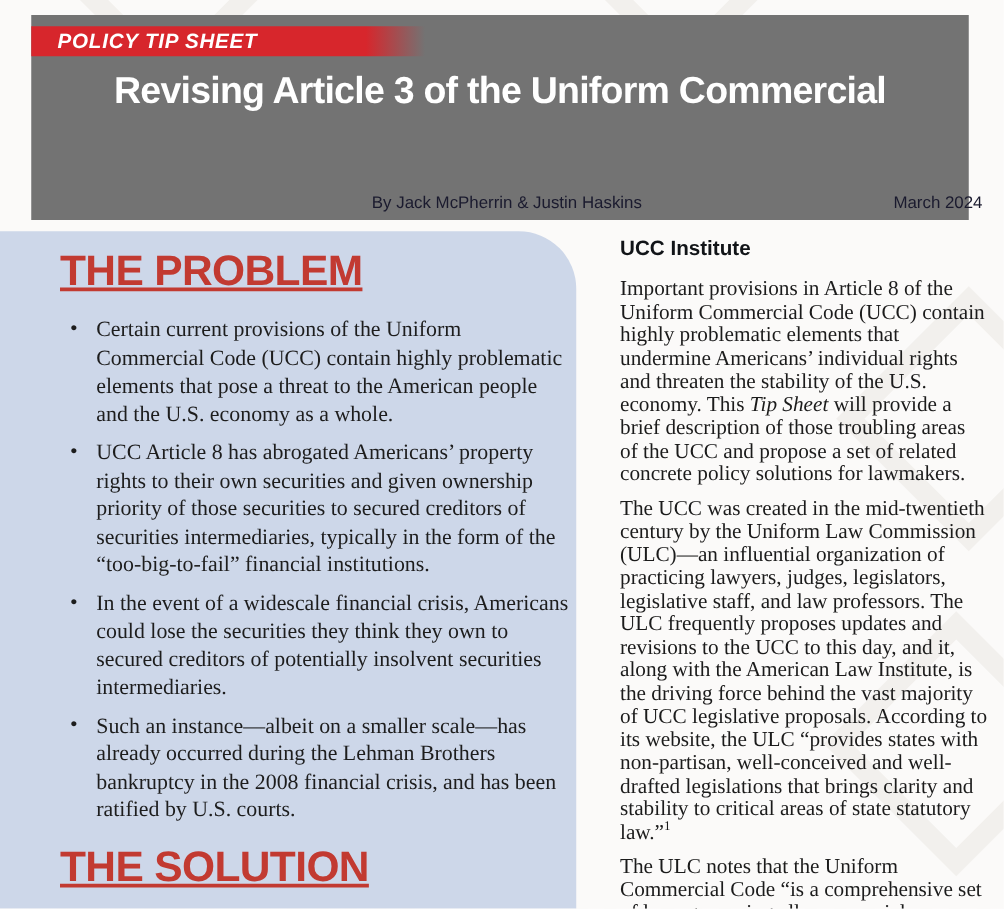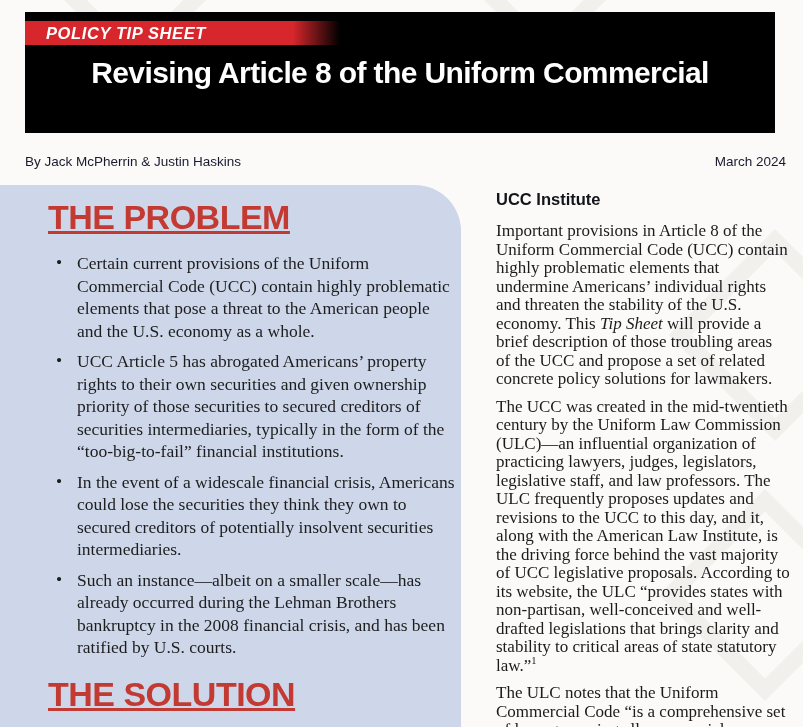--- a/index.html
+++ b/index.html
@@ -25,41 +25,41 @@
     position:absolute; border:16px solid #f2f0ed; transform:rotate(45deg);
     width:150px; height:150px;
   }
   .d1 { left:60px;  top:-110px; }
   .d2 { left:470px; top:-120px; }
   .d3 { left:700px; top:260px; }
   .d4 { left:690px; top:520px; }
 
   
   .masthead {
-    position:absolute; left:25px; top:12px; width:750px; height:121px;
-    background:#000000;
+    position:absolute; left:25px; top:12px; width:750px; height:164px;
+    background:#737373;
   }
   .banner {
     position:absolute; left:0; top:9px; width:315px; height:24px;
     background:linear-gradient(90deg, #d7262c 0%, #d7262c 85%, rgba(215,38,44,0) 100%);
     color:#ffffff; font-style:italic; font-weight:bold; font-size:16.5px;
     line-height:24px; padding-left:21px; letter-spacing:.6px;
   }
   .doc-title {
     position:absolute; left:0; right:0; top:42px; text-align:center;
     color:#ffffff; font-weight:bold; font-size:30px; line-height:37px;
     letter-spacing:-0.6px;
   }
 
   
   .byline-row {
     position:absolute; left:25px; top:154px; width:761px; height:20px;
     font-size:13.5px; color:#1a1a2e;
   }
-  .authors { position:absolute; left:0; right:0; text-align:left; }
+  .authors { position:absolute; left:0; right:0; text-align:center; }
   .pub-date { position:absolute; right:0; top:0; }
 
   
   .problem-box {
     position:absolute; left:0; top:185px; width:461px; height:542px;
     background:#cdd7e9; border-top-right-radius:46px;
     padding-top:13px;
   }
   .section-heading {
     margin:0 0 0 48px; color:#c23a31; font-size:34px; font-weight:bold;
@@ -95,34 +95,34 @@
   <div class="diamond d1"></div>
   <div class="diamond d2"></div>
   <div class="diamond d3"></div>
   <div class="diamond d4"></div>
 
   <div class="masthead">
     <div class="banner">
       <span>POLICY TIP SHEET</span>
     </div>
     <div class="doc-title">
-      <div>Revising Article 8 of the Uniform Commercial</div>
+      <div>Revising Article 3 of the Uniform Commercial</div>
     </div>
   </div>
 
   <div class="byline-row">
     <span class="authors">By Jack McPherrin &amp; Justin Haskins</span>
     <span class="pub-date">March 2024</span>
   </div>
 
   <div class="problem-box">
     <h2 class="section-heading">THE PROBLEM</h2>
     <ul class="bullets">
       <li>Certain current provisions of the Uniform Commercial Code (UCC) contain highly problematic elements that pose a threat to the American people and the U.S. economy as a whole.</li>
-      <li>UCC Article 5 has abrogated Americans’ property rights to their own securities and given ownership priority of those securities to secured creditors of securities intermediaries, typically in the form of the “too-big-to-fail” financial institutions.</li>
+      <li>UCC Article 8 has abrogated Americans’ property rights to their own securities and given ownership priority of those securities to secured creditors of securities intermediaries, typically in the form of the “too-big-to-fail” financial institutions.</li>
       <li>In the event of a widescale financial crisis, Americans could lose the securities they think they own to secured creditors of potentially insolvent securities intermediaries.</li>
       <li>Such an instance—albeit on a smaller scale—has already occurred during the Lehman Brothers bankruptcy in the 2008 financial crisis, and has been ratified by U.S. courts.</li>
     </ul>
     <h2 class="section-heading solution">THE SOLUTION</h2>
     <ul class="bullets">
       <li>State legislators could ensure that individual investors have priority over security entitlements held by brokerage firms and other securities intermediaries.</li>
 
     </ul>
   </div>
 

